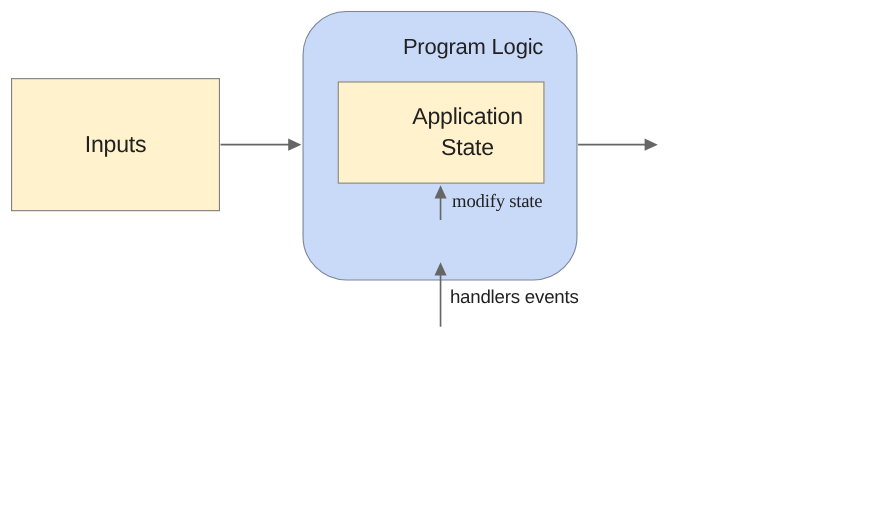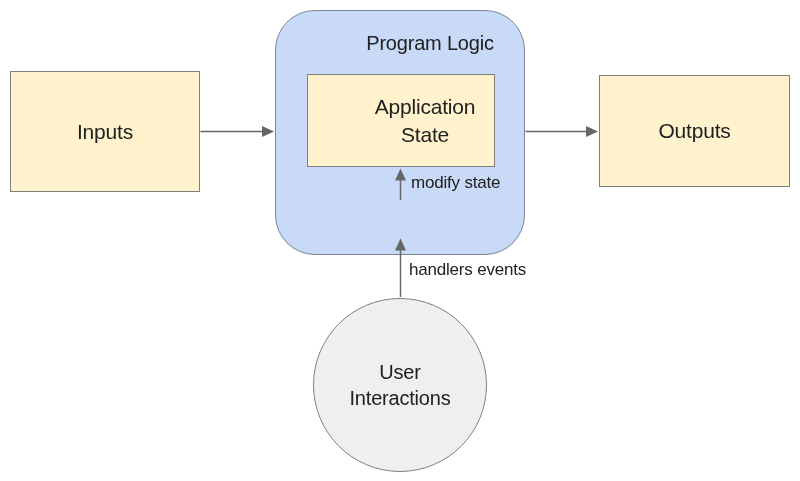--- a/index.html
+++ b/index.html
@@ -66,21 +66,21 @@
     font-size: 20px;
   }
 
   .edge-label {
     position: absolute;
     font-size: 17px;
     letter-spacing: -0.2px;
     color: #212121;
     white-space: nowrap;
   }
-  #modify-state-label    { left: 411px; top: 173px; }
+  #modify-state-label    { left: 411px; top: 173px; font-family: Liberation Serif, serif; }
   #generate-events-label { left: 409px; top: 260px; }
 
   #arrow-layer {
     position: absolute;
     left: 0; top: 0;
     width: 800px; height: 481px;
     pointer-events: none;
   }
   #arrow-layer svg { display: block; }
   .arrow-line { stroke: currentColor; stroke-width: 1.5; fill: none; }
@@ -97,27 +97,21 @@
 
   <div class="node" id="inputs-box" style="background-color: rgb(255, 242, 204); border-color: rgb(127, 127, 127);">
     <span class="node-label">Inputs</span>
   </div>
 
   <div class="node" id="application-state-box" style="background-color: rgb(255, 242, 204); border-color: rgb(127, 127, 127); padding-left: 48px;">
     <span class="node-label">Application State</span>
   </div>
 
 
-  <div class="node" id="outputs-box" style="background-color: rgb(255, 242, 204); border-color: rgb(127, 127, 127);">
-    <span class="node-label">Outputs</span>
-  </div>
 
-  <div class="node" id="user-interactions-circle" style="background-color: rgb(239, 239, 239); border-color: rgb(128, 128, 128);">
-    <span class="node-label">User Interactions</span>
-  </div>
 
   <div id="arrow-layer" style="color: rgb(102, 102, 102);">
     <svg width="800" height="481" viewBox="0 0 800 481" xmlns="http://www.w3.org/2000/svg">
 
       <g>
         <line class="arrow-line" x1="200.5" y1="131.5" x2="263" y2="131.5"></line>
         <polygon class="arrow-head" points="274,131.5 262,126 262,137"></polygon>
       </g>
 
       <g>

